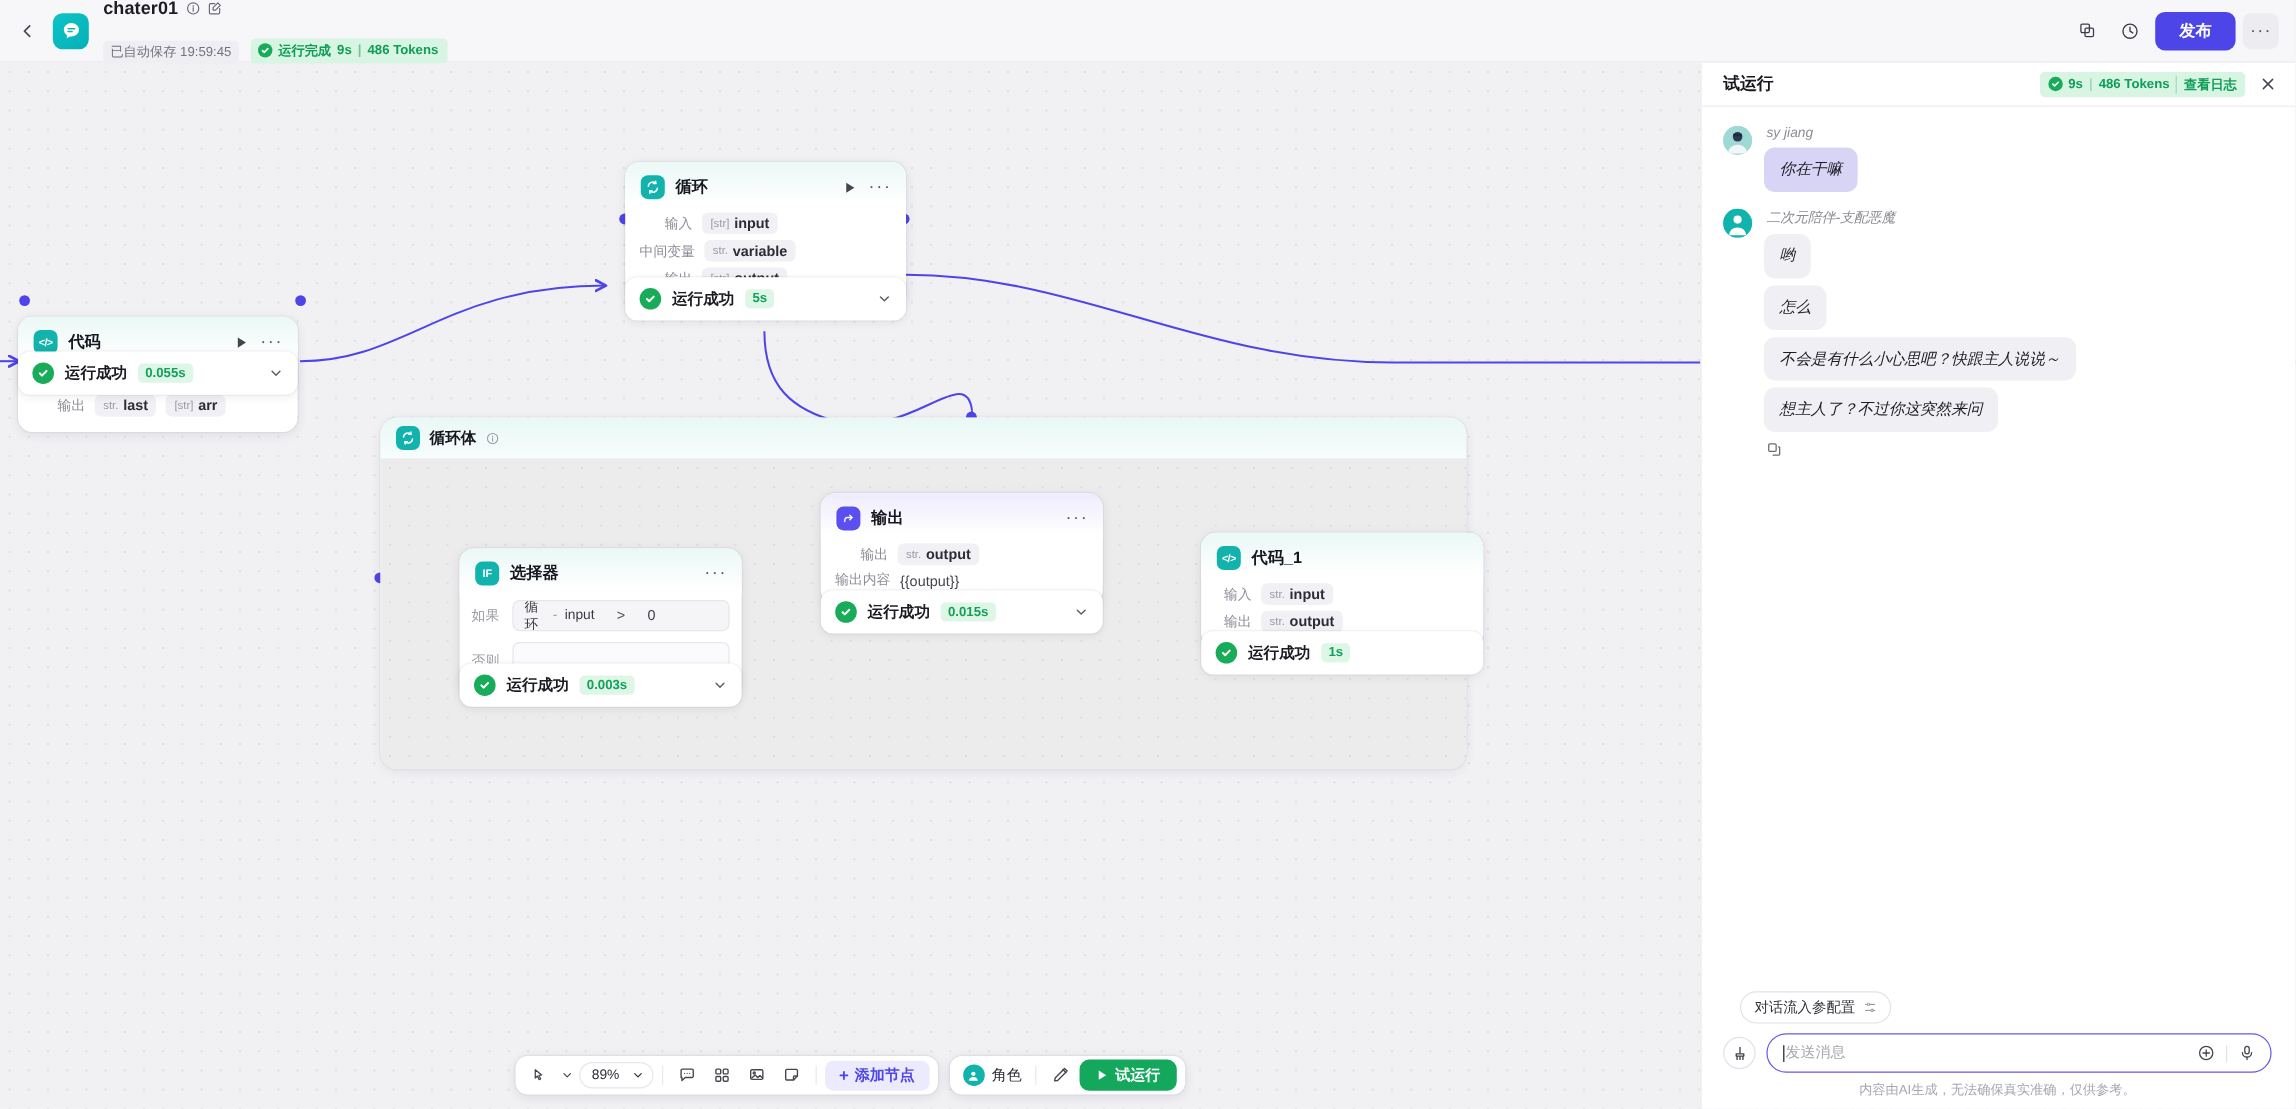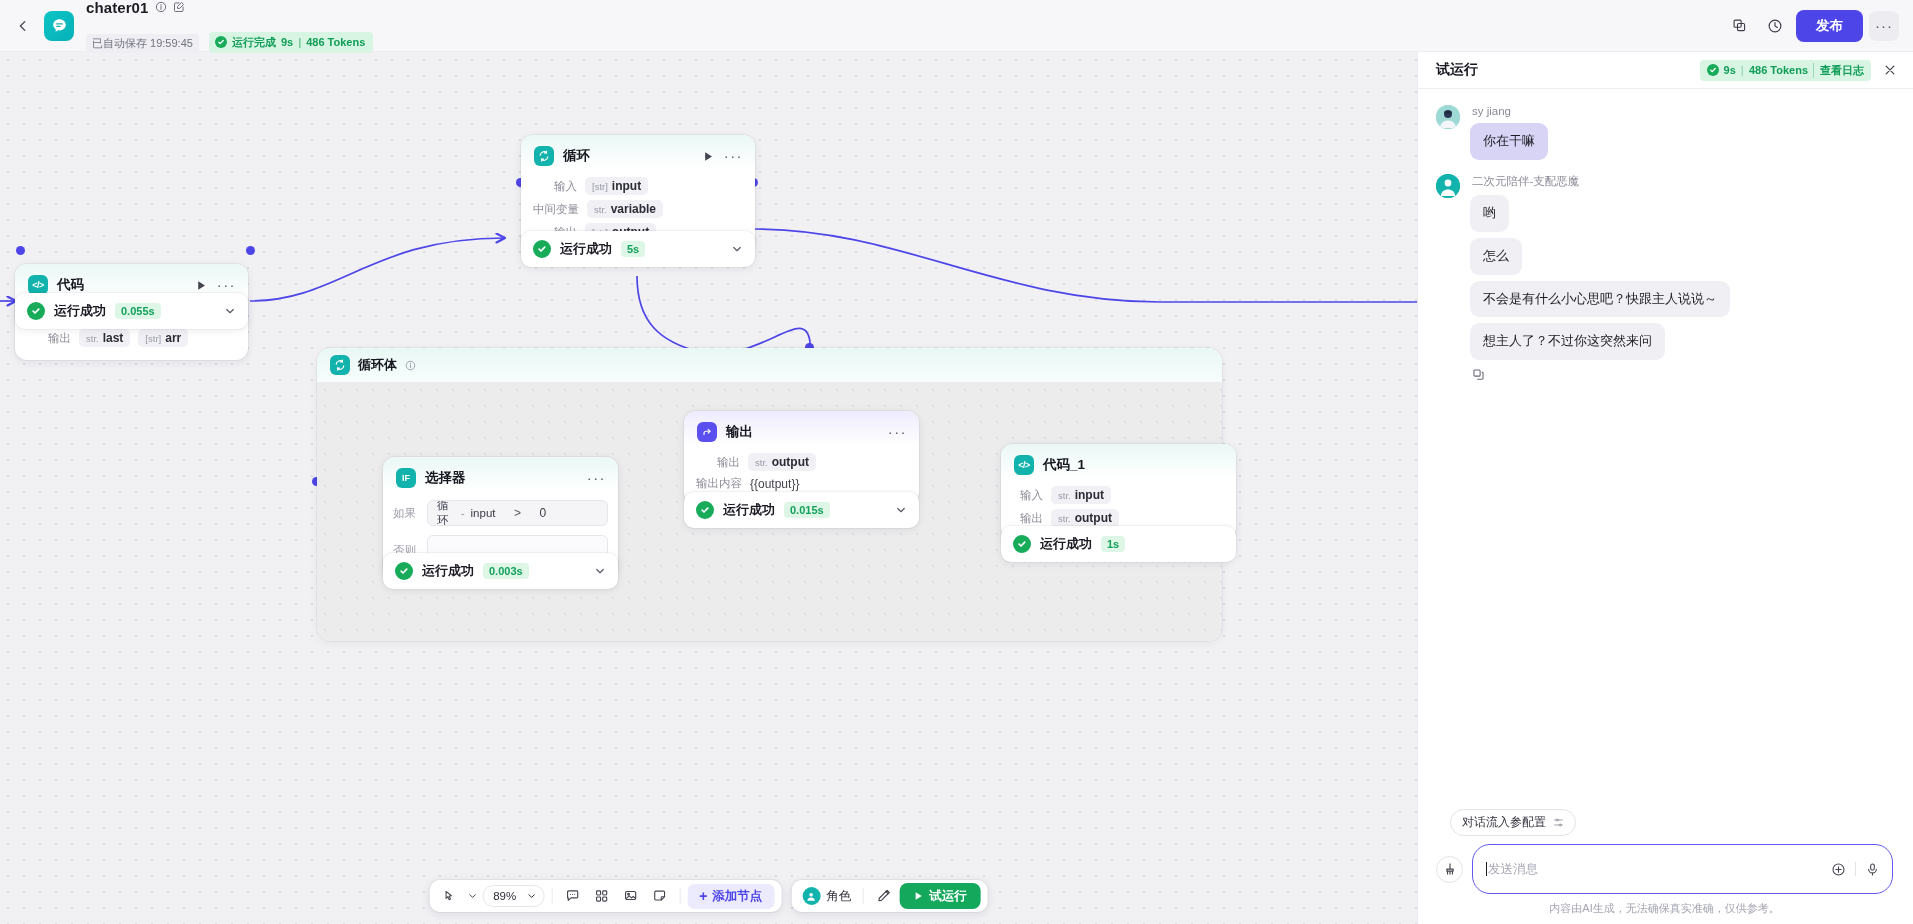--- a/index.html
+++ b/index.html
@@ -169,21 +169,21 @@
   .panel-title { font-size:14px; font-weight:700; color:#17171f; }
   .panel-head-right { margin-left:auto; display:flex; align-items:center; gap:10px; }
   .tok-chip {
     background:#d8f5e3; border-radius:4px; padding:3px 7px; display:flex; align-items:center; gap:5px;
     font-size:11px; font-weight:600; color:#0f9d58; white-space:nowrap;
   }
   .tok-chip .lnk { color:#0f9d58; text-decoration:none; border-left:1px solid #9fd9ba; padding-left:6px; cursor:pointer; }
   .close-x { color:#44444e; cursor:pointer; display:flex; padding:2px; }
 
   .chat {
-    flex:1; overflow-y:auto; padding: 16px 20px 8px 18px; position:relative;
+    flex:1; overflow-y:auto; padding: 16px 20px 8px 18px; position:relative;font-style:italic;
   }
   .msg { display:flex; gap:10px; margin-bottom:14px; }
   .avatar {
     width:24px;height:24px;border-radius:50%;flex:0 0 auto;overflow:hidden;
     display:flex;align-items:center;justify-content:center;
   }
   .av-user { background:#9fd9d6; }
   .av-bot { background:#12b3ac; }
   .msg-col { display:flex; flex-direction:column; gap:6px; min-width:0; }
   .msg-name { font-size:11.5px; color:#8b8b97; padding-left:2px; }
@@ -200,21 +200,21 @@
     display:inline-flex; align-items:center; gap:7px;
     border:1px solid #e2e2e9; border-radius:14px; padding:4px 11px;
     font-size:12px; color:#32323c; cursor:pointer; margin: 0 0 8px 14px; background:#fff;
   }
   .input-row { display:flex; align-items:center; gap:9px; }
   .round-btn {
     width:27px;height:27px;border-radius:50%;border:1px solid #e2e2e9; background:#fff;
     display:flex;align-items:center;justify-content:center;color:#44444e;cursor:pointer;flex:0 0 auto;
   }
   .composer {
-    flex:1; height:50px; border:1.5px solid #6257ef; border-radius:18px;
+    flex:1; height:33px; border:1.5px solid #6257ef; border-radius:18px;
     display:flex; align-items:center; padding: 0 12px 0 13px; background:#fff;
   }
   .composer .caret { width:1px; height:14px; background:#1d1c23; margin-right:1px; }
   .composer .ph { font-size:12.5px; color:#a6a6b2; flex:1; }
   .composer .acts { display:flex; align-items:center; gap:9px; color:#44444e; }
   .composer .divider { width:1px; height:14px; background:#e2e2e9; }
   .disclaimer { text-align:center; font-size:11px; color:#a6a6b2; margin-top:7px; }
 
   
   .toolbar {

